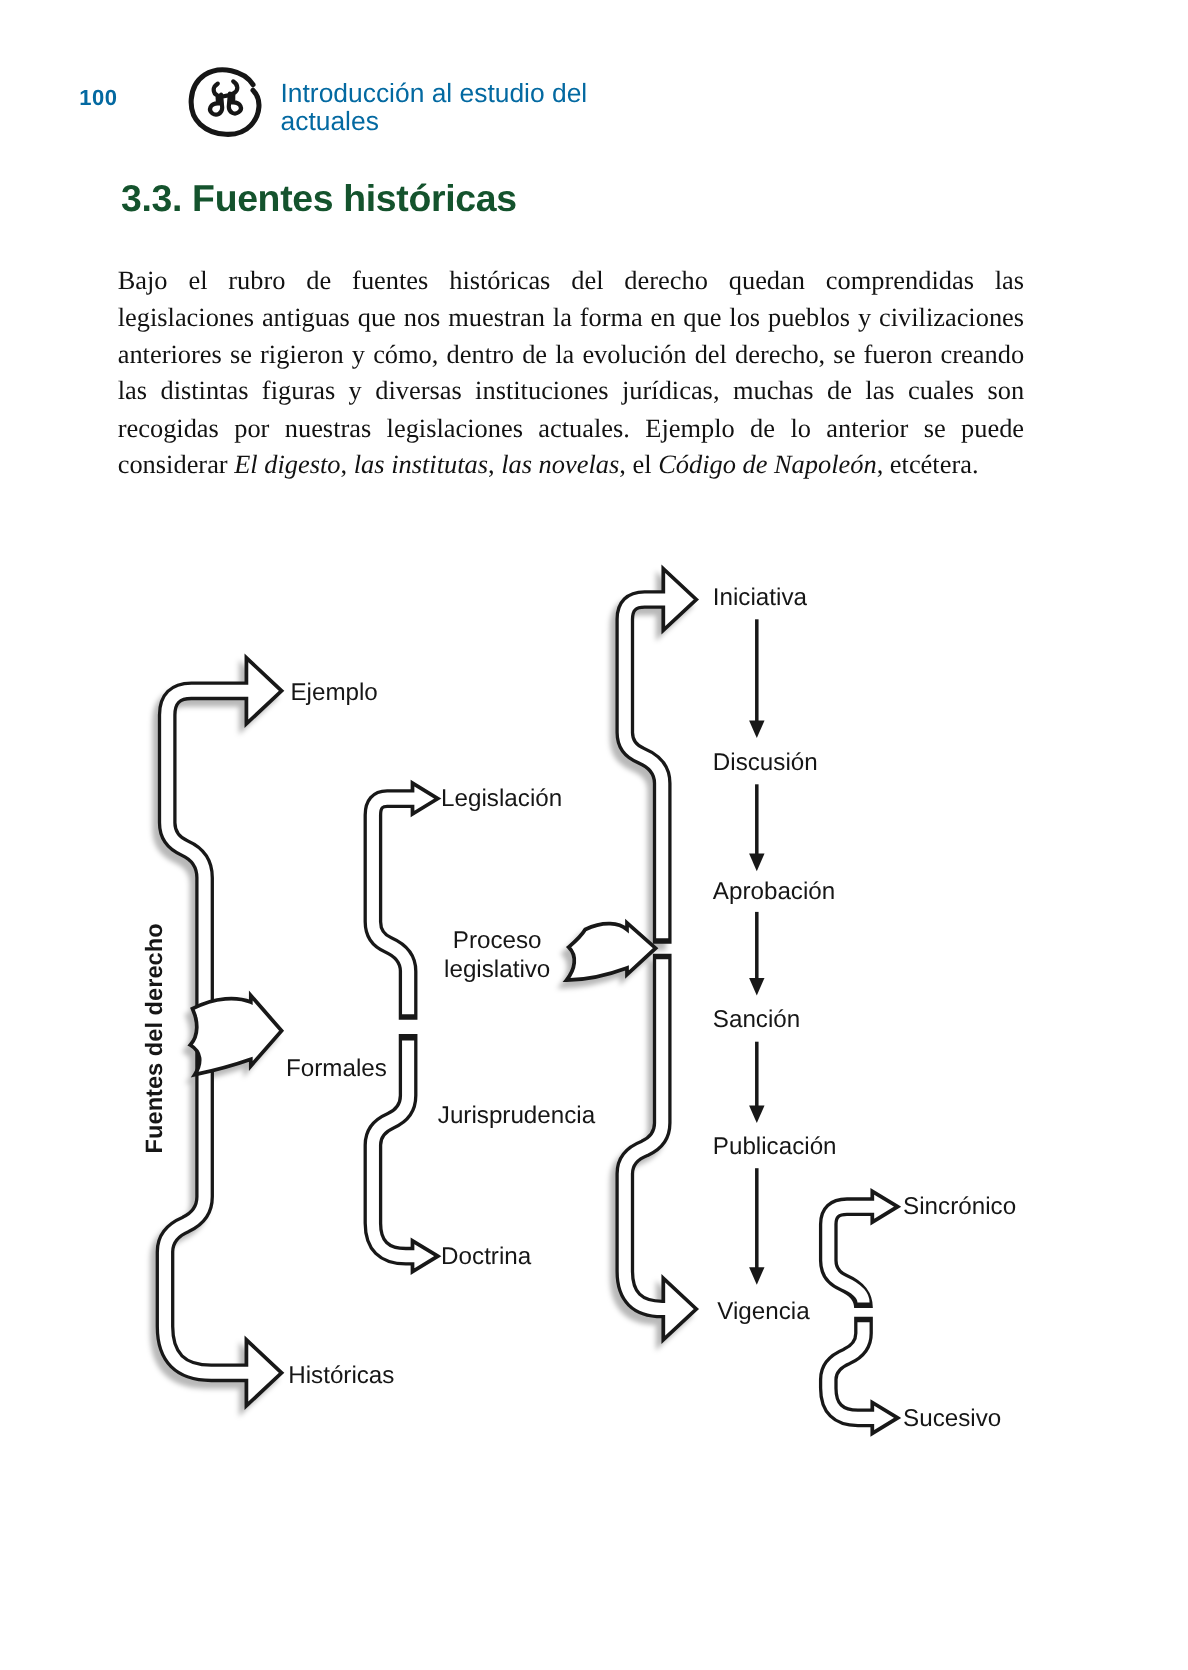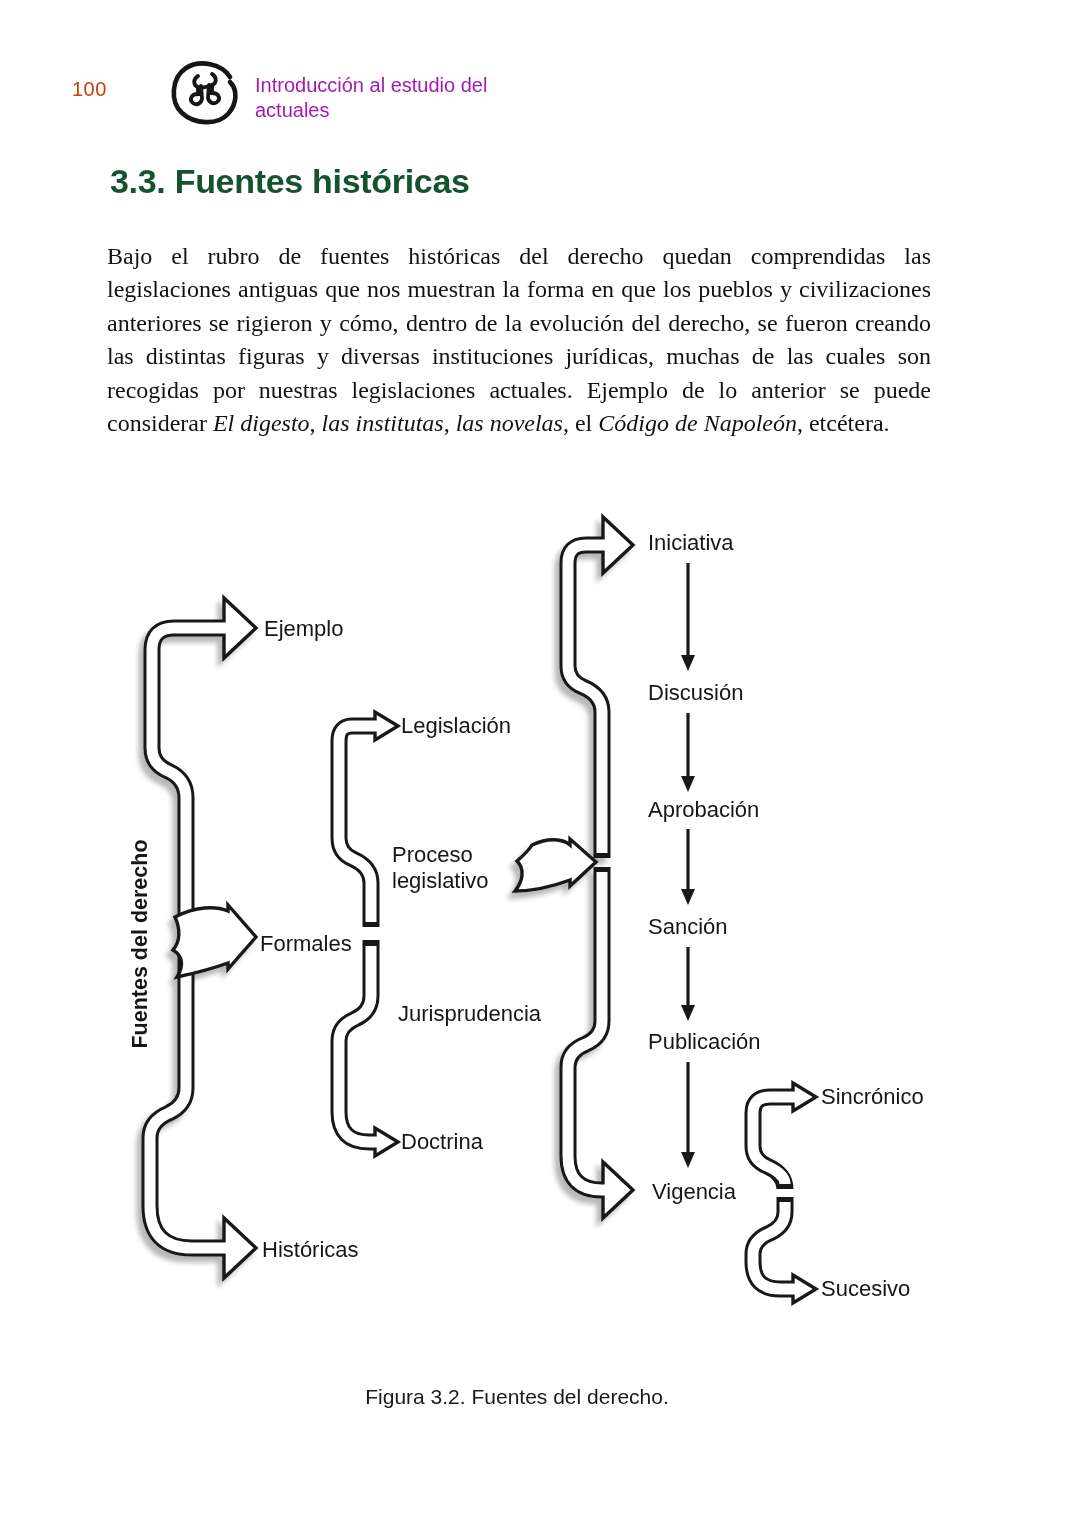--- a/index.html
+++ b/index.html
@@ -1,34 +1,34 @@
 <!DOCTYPE html>
 <html><head>
 <meta charset="utf-8">
 <style>
   html,body{margin:0;padding:0}
   body{width:1080px;height:1518px;position:relative;background:#ffffff;
        font-family:"Liberation Sans",sans-serif;color:#161616;overflow:hidden}
 
-  .page-number{position:absolute;left:72px;top:78px;font-size:20px;font-weight:normal;letter-spacing:.5px;color:#c2410c}
+  .page-number{position:absolute;left:72px;top:78px;font-size:20px;font-weight:bold;letter-spacing:.5px;color:#0369a1}
   .logo{position:absolute;left:167px;top:56px;width:78px;height:78px}
-  .header-title{position:absolute;left:255px;top:73px;font-size:20px;line-height:25px;color:#a21caf}
+  .header-title{position:absolute;left:255px;top:73px;font-size:24px;line-height:25px;color:#0369a1}
 
   .section-heading{position:absolute;left:106px;top:158px;margin:4px;font-size:34px;font-weight:bold;
                    letter-spacing:-0.3px;color:#14532d}
 
   .body-text{position:absolute;left:107px;top:240px;width:824px;margin:0;
              font-family:"Liberation Serif",serif;font-size:24px;line-height:33.4px;
              text-align:justify;color:#121212}
 
   .figure{position:absolute;inset:0}
   .diagram-svg{position:absolute;left:0;top:0;width:1080px;height:1518px}
 
   .dlabel{position:absolute;font-size:22px;white-space:nowrap;color:#161616}
-  .dlabel.center{width:120px;}
+  .dlabel.center{width:120px;text-align:center}
   .root-label{position:absolute;left:26px;top:931px;width:230px;height:26px;
               font-weight:bold;font-size:21.5px;text-align:center;
               transform:rotate(-90deg);white-space:nowrap;color:#161616}
   .figure-caption{position:absolute;left:0;top:1385px;width:1034px;text-align:center;
                   font-size:21px;color:#1a1a1a}
 
   .tube-black{fill:none;stroke:#181818;stroke-width:17}
   .tube-white{fill:none;stroke:#ffffff;stroke-width:11}
   .ah{fill:#ffffff;stroke:#181818;stroke-width:3.4;stroke-linejoin:miter}
   .thin{stroke:#181818;stroke-width:3.2;fill:none}
@@ -113,27 +113,26 @@
       <path class="tube-white" d="M801 1097 L770 1097 Q753 1097 753 1113 L753 1146 Q753 1160 767 1166 Q785 1174 785 1184 M785 1202 L785 1212 Q785 1226 770 1233 Q753 1240 753 1254 L753 1262 Q753 1289 780 1289 L801 1289"></path>
     </g>
   </svg>
 
   <div class="root-label">Fuentes del derecho</div>
 
   <div class="dlabel" style="left:264px;top:616px">Ejemplo</div>
   <div class="dlabel" style="left:401px;top:713px">Legislación</div>
   <div class="dlabel center" style="left:392px;top:842px">Proceso</div>
   <div class="dlabel center" style="left:392px;top:868px">legislativo</div>
-  <div class="dlabel" style="left:260px;top:931px">Formales</div>
+  <div class="dlabel" style="left:260px;top:958px">Formales</div>
   <div class="dlabel" style="left:398px;top:1001px">Jurisprudencia</div>
   <div class="dlabel" style="left:401px;top:1129px">Doctrina</div>
   <div class="dlabel" style="left:262px;top:1237px">Históricas</div>
   <div class="dlabel" style="left:648px;top:530px">Iniciativa</div>
   <div class="dlabel" style="left:648px;top:680px">Discusión</div>
   <div class="dlabel" style="left:648px;top:797px">Aprobación</div>
   <div class="dlabel" style="left:648px;top:914px">Sanción</div>
   <div class="dlabel" style="left:648px;top:1029px">Publicación</div>
   <div class="dlabel" style="left:652px;top:1179px">Vigencia</div>
   <div class="dlabel" style="left:821px;top:1084px">Sincrónico</div>
   <div class="dlabel" style="left:821px;top:1276px">Sucesivo</div>
 
-  <div class="figure-caption">Figura 3.2. Fuentes del derecho.</div>
 </div>
 
 </body></html>

